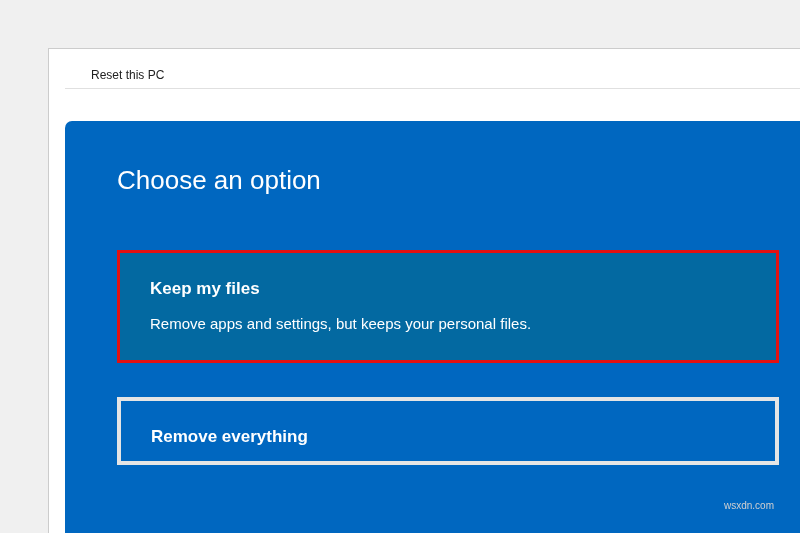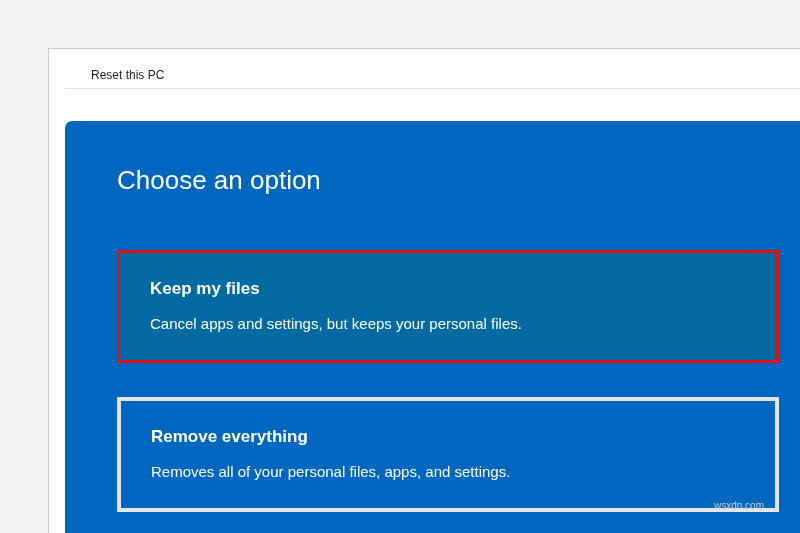--- a/index.html
+++ b/index.html
@@ -77,41 +77,40 @@
       background: transparent;
       color: #fff;
       font-size: 15px;
       padding: 6px 22px;
       cursor: pointer;
       font-family: inherit;
     }
     .watermark {
       position: absolute;
       bottom: 6px;
-      right: 20px;
+      right: 10px;
       font-size: 10px;
       color: #d0d0d0;
     }
   </style>
 </head>
 <body>
 
 <div class="window">
   <div class="titlebar">
     <span>Reset this PC</span>
   </div>
   <div class="content">
     <h1 class="heading">Choose an option</h1>
 
     <div class="option highlighted">
       <div class="option-title">Keep my files</div>
-      <div class="option-desc">Cancel apps and settings, but keeps your personal files.</div>
+      <div class="option-desc">Remove apps and settings, but keeps your personal files.</div>
     </div>
 
     <div class="option">
       <div class="option-title">Remove everything</div>
-      <div class="option-desc">Removes all of your personal files, apps, and settings.</div>
     </div>
 
   </div>
 </div>
 
 <div class="watermark">wsxdn.com</div>
 
 </body></html>

